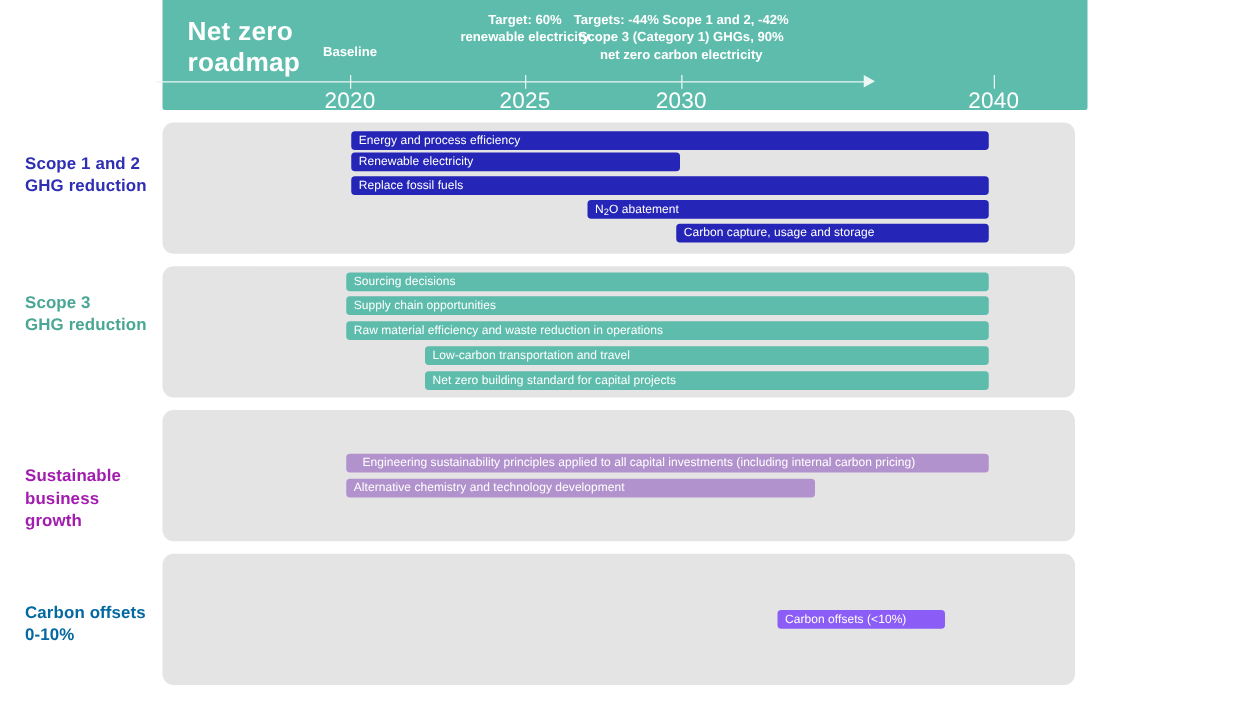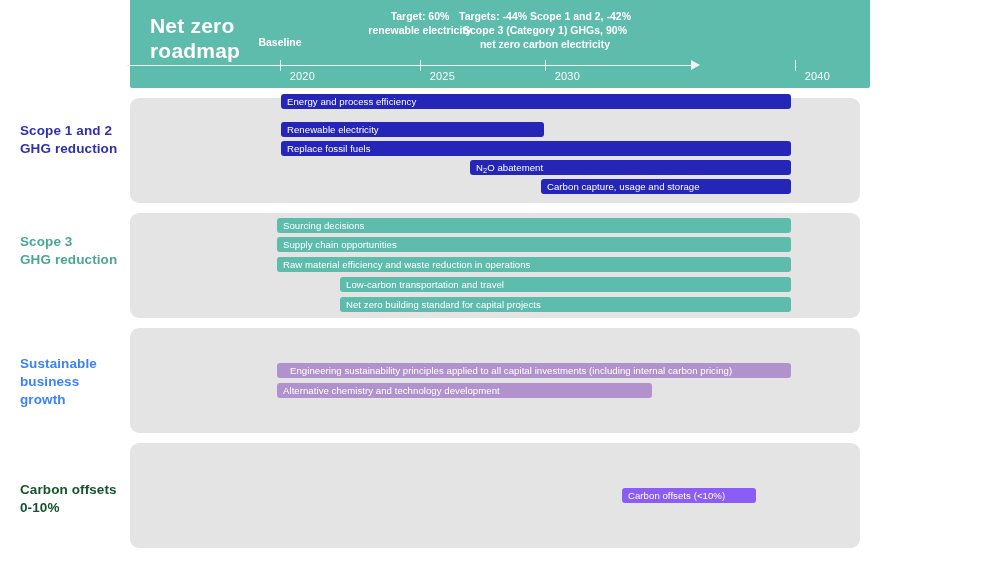--- a/index.html
+++ b/index.html
@@ -77,23 +77,23 @@
     top: 60px;
     width: 1px;
     height: 11px;
     background: #ecf6f3;
   }
   .tick-label {
     position: absolute;
     top: 70px;
     width: 70px;
     margin-left: -35px;
-    text-align: right;
-    color: #ffffff;
-    font-size: 11px;
+    text-align: center;
+    color: #ffffff;
+    font-size: 18px;
     letter-spacing: 0.2px;
   }
   .milestone {
     position: absolute;
     color: #ffffff;
     font-size: 10.5px;
     font-weight: bold;
     line-height: 1.32;
     text-align: center;
   }
@@ -169,38 +169,38 @@
     <div class="tick-label" style="left:155px;">2020</div>
     <div class="tick-label" style="left:295px;">2025</div>
     <div class="tick-label" style="left:420px;">2030</div>
     <div class="tick-label" style="left:670px;">2040</div>
   </div>
 
   <div id="sections-host">
       <div class="panel" style="top: 98px; height: 105px;"></div>
       <div class="panel-label" style="top: 122px; color: rgb(47, 47, 181);">Scope 1 and 2
 GHG reduction</div>
-      <div class="bar" style="left: 281px; width: 510px; top: 94px; background: rgb(37, 37, 184);">Energy and process efficiency</div>
+      <div class="bar" style="left: 281px; width: 510px; top: 105px; background: rgb(37, 37, 184);">Energy and process efficiency</div>
       <div class="bar" style="left: 281px; width: 263px; top: 122px; background: rgb(37, 37, 184);">Renewable electricity</div>
       <div class="bar" style="left: 281px; width: 510px; top: 141px; background: rgb(37, 37, 184);">Replace fossil fuels</div>
       <div class="bar" style="left: 470px; width: 321px; top: 160px; background: rgb(37, 37, 184);">N<sub>2</sub>O abatement</div>
       <div class="bar" style="left: 541px; width: 250px; top: 179px; background: rgb(37, 37, 184);">Carbon capture, usage and storage</div>
       <div class="panel" style="top: 213px; height: 105px;"></div>
       <div class="panel-label" style="top: 233px; color: rgb(74, 167, 149);">Scope 3
 GHG reduction</div>
       <div class="bar" style="left: 277px; width: 514px; top: 218px; background: rgb(93, 188, 171);">Sourcing decisions</div>
       <div class="bar" style="left: 277px; width: 514px; top: 237px; background: rgb(93, 188, 171);">Supply chain opportunities</div>
       <div class="bar" style="left: 277px; width: 514px; top: 257px; background: rgb(93, 188, 171);">Raw material efficiency and waste reduction in operations</div>
       <div class="bar" style="left: 340px; width: 451px; top: 277px; background: rgb(93, 188, 171);">Low-carbon transportation and travel</div>
       <div class="bar" style="left: 340px; width: 451px; top: 297px; background: rgb(93, 188, 171);">Net zero building standard for capital projects</div>
       <div class="panel" style="top: 328px; height: 105px;"></div>
-      <div class="panel-label" style="top: 355px; color: #3b82f6;">Sustainable
+      <div class="panel-label" style="top: 372px; color: #a21caf;">Sustainable
 business
 growth</div>
       <div class="bar" style="left: 277px; width: 514px; top: 363px; background: rgb(178, 146, 204); padding-left: 13px;">Engineering sustainability principles applied to all capital investments (including internal carbon pricing)</div>
       <div class="bar" style="left: 277px; width: 375px; top: 383px; background: rgb(178, 146, 204);">Alternative chemistry and technology development</div>
       <div class="panel" style="top: 443px; height: 105px;"></div>
-      <div class="panel-label" style="top: 481px; color: #14532d;">Carbon offsets
+      <div class="panel-label" style="top: 481px; color: #0369a1;">Carbon offsets
 0-10%</div>
       <div class="bar" style="left: 622px; width: 134px; top: 488px; background: #8b5cf6;">Carbon offsets (&lt;10%)</div>
     </div>
 
 </div>
 
 </body></html>

